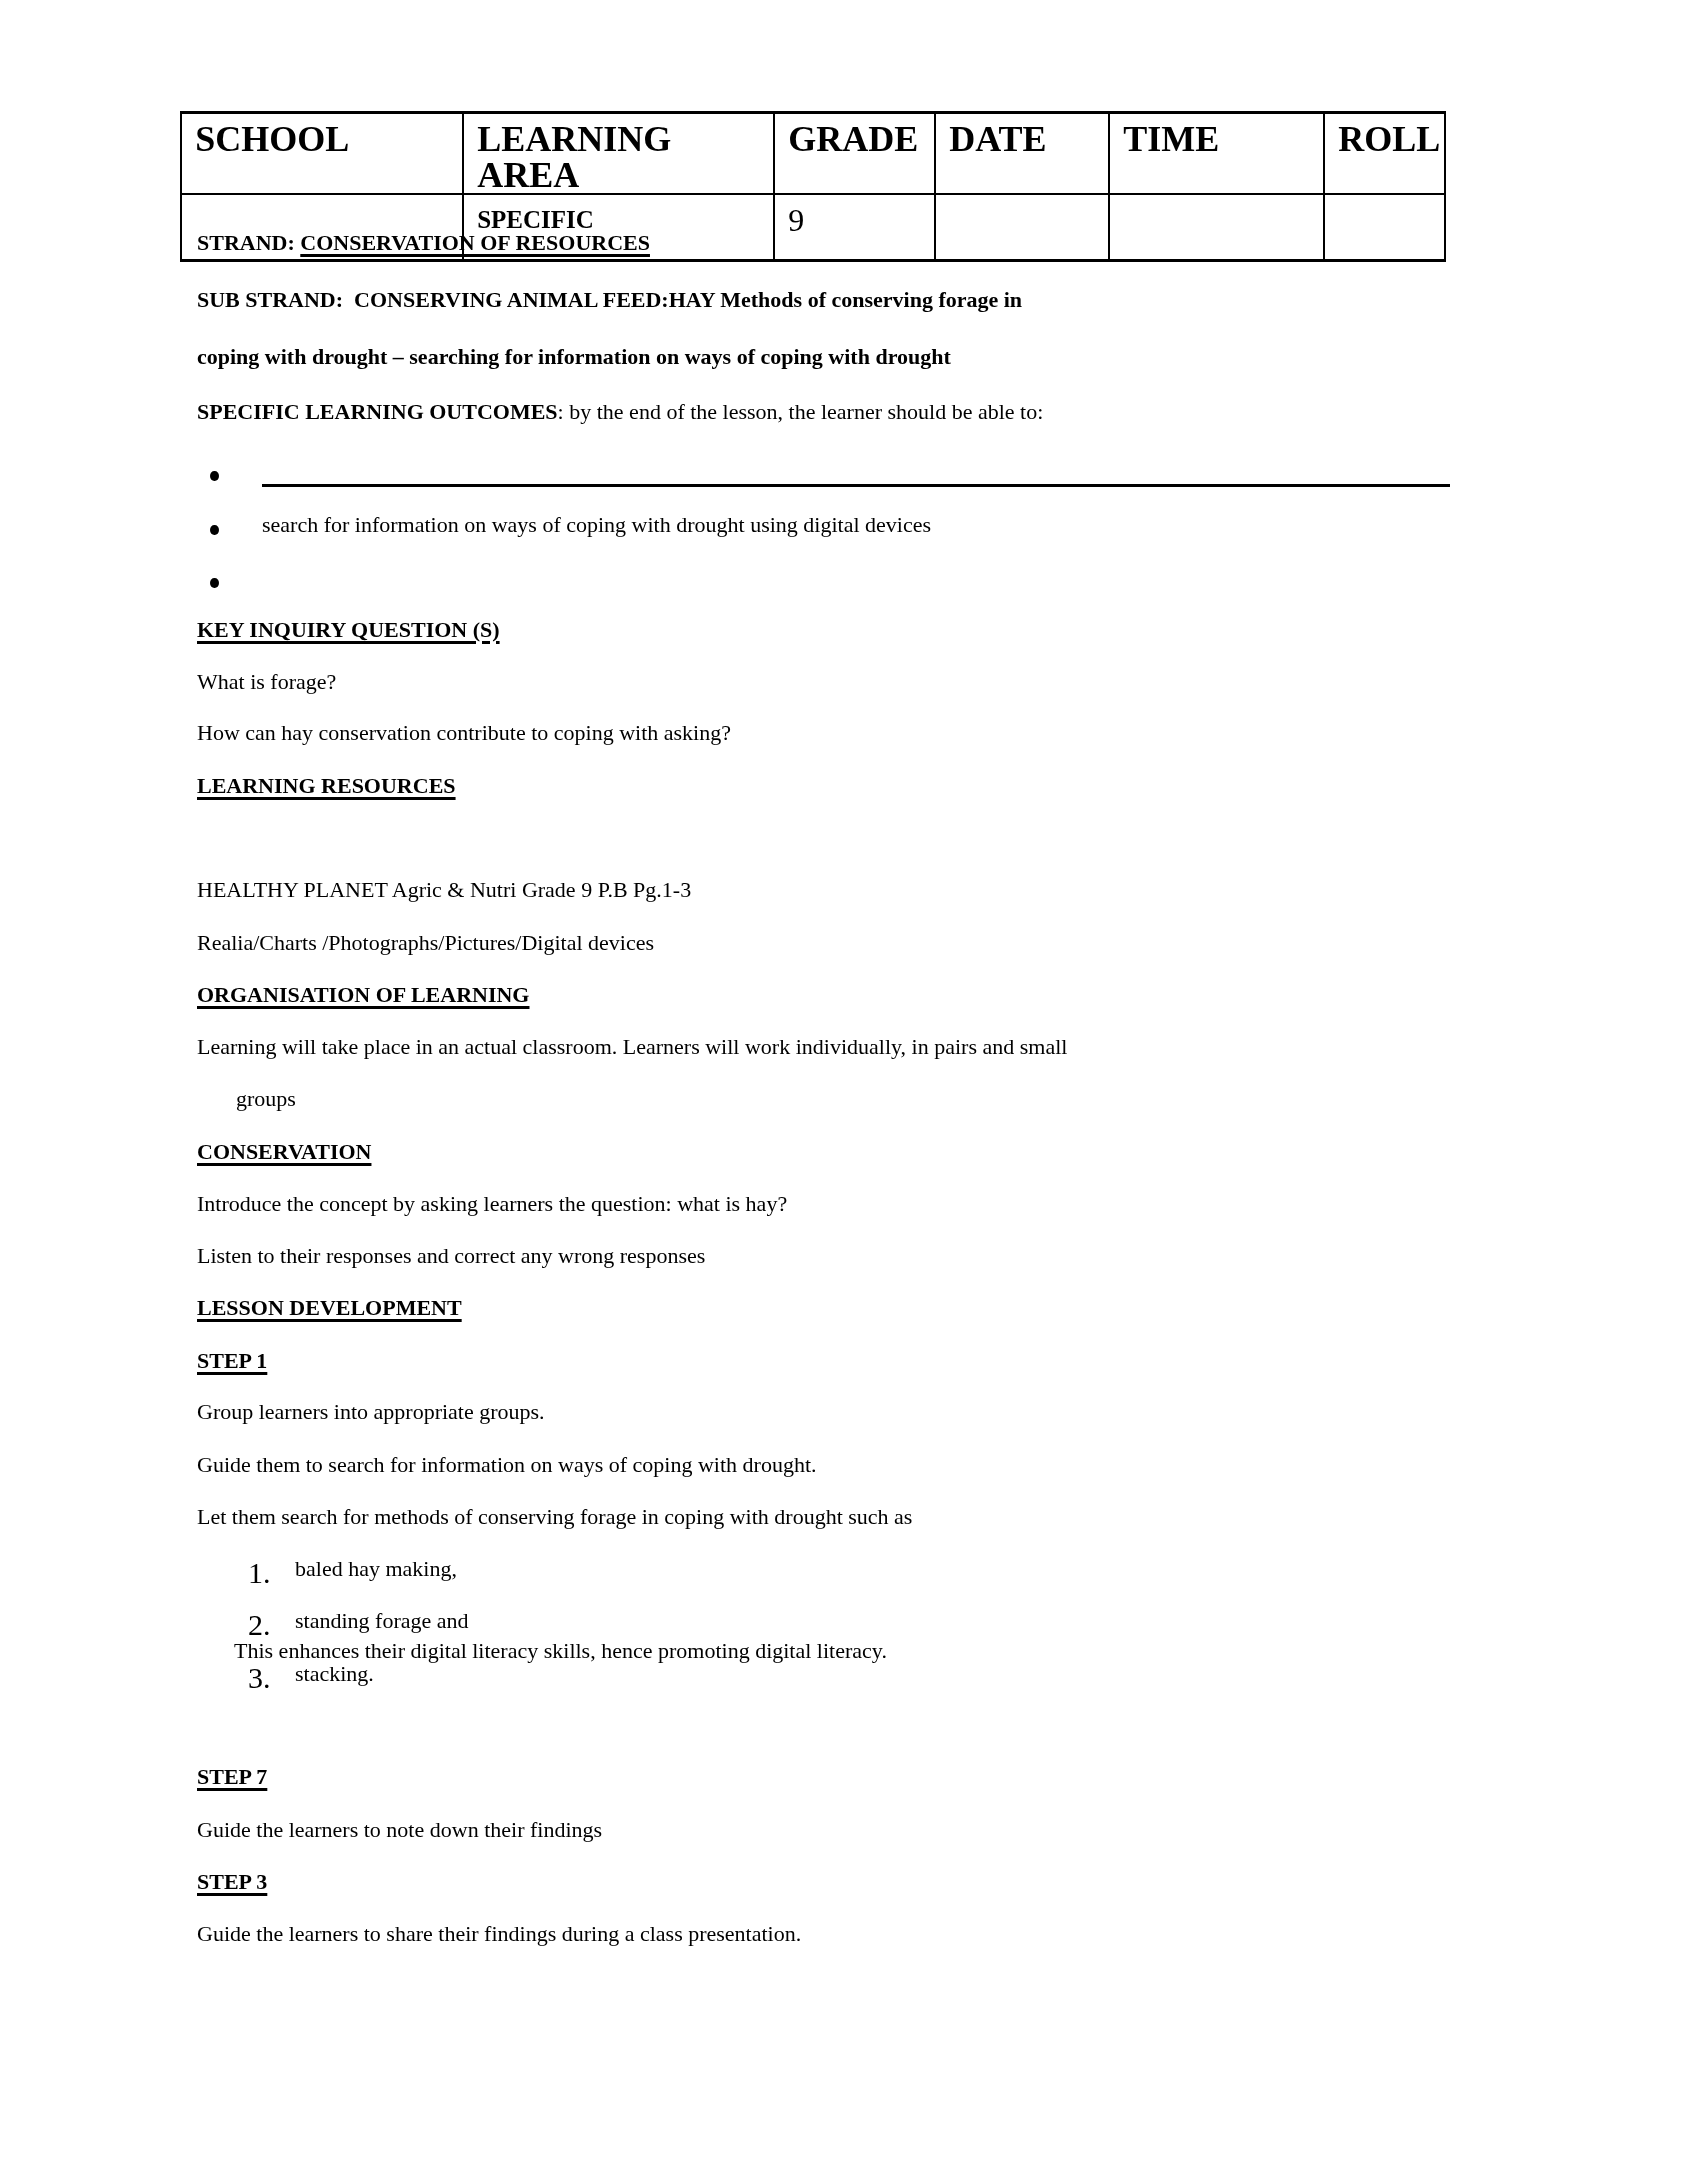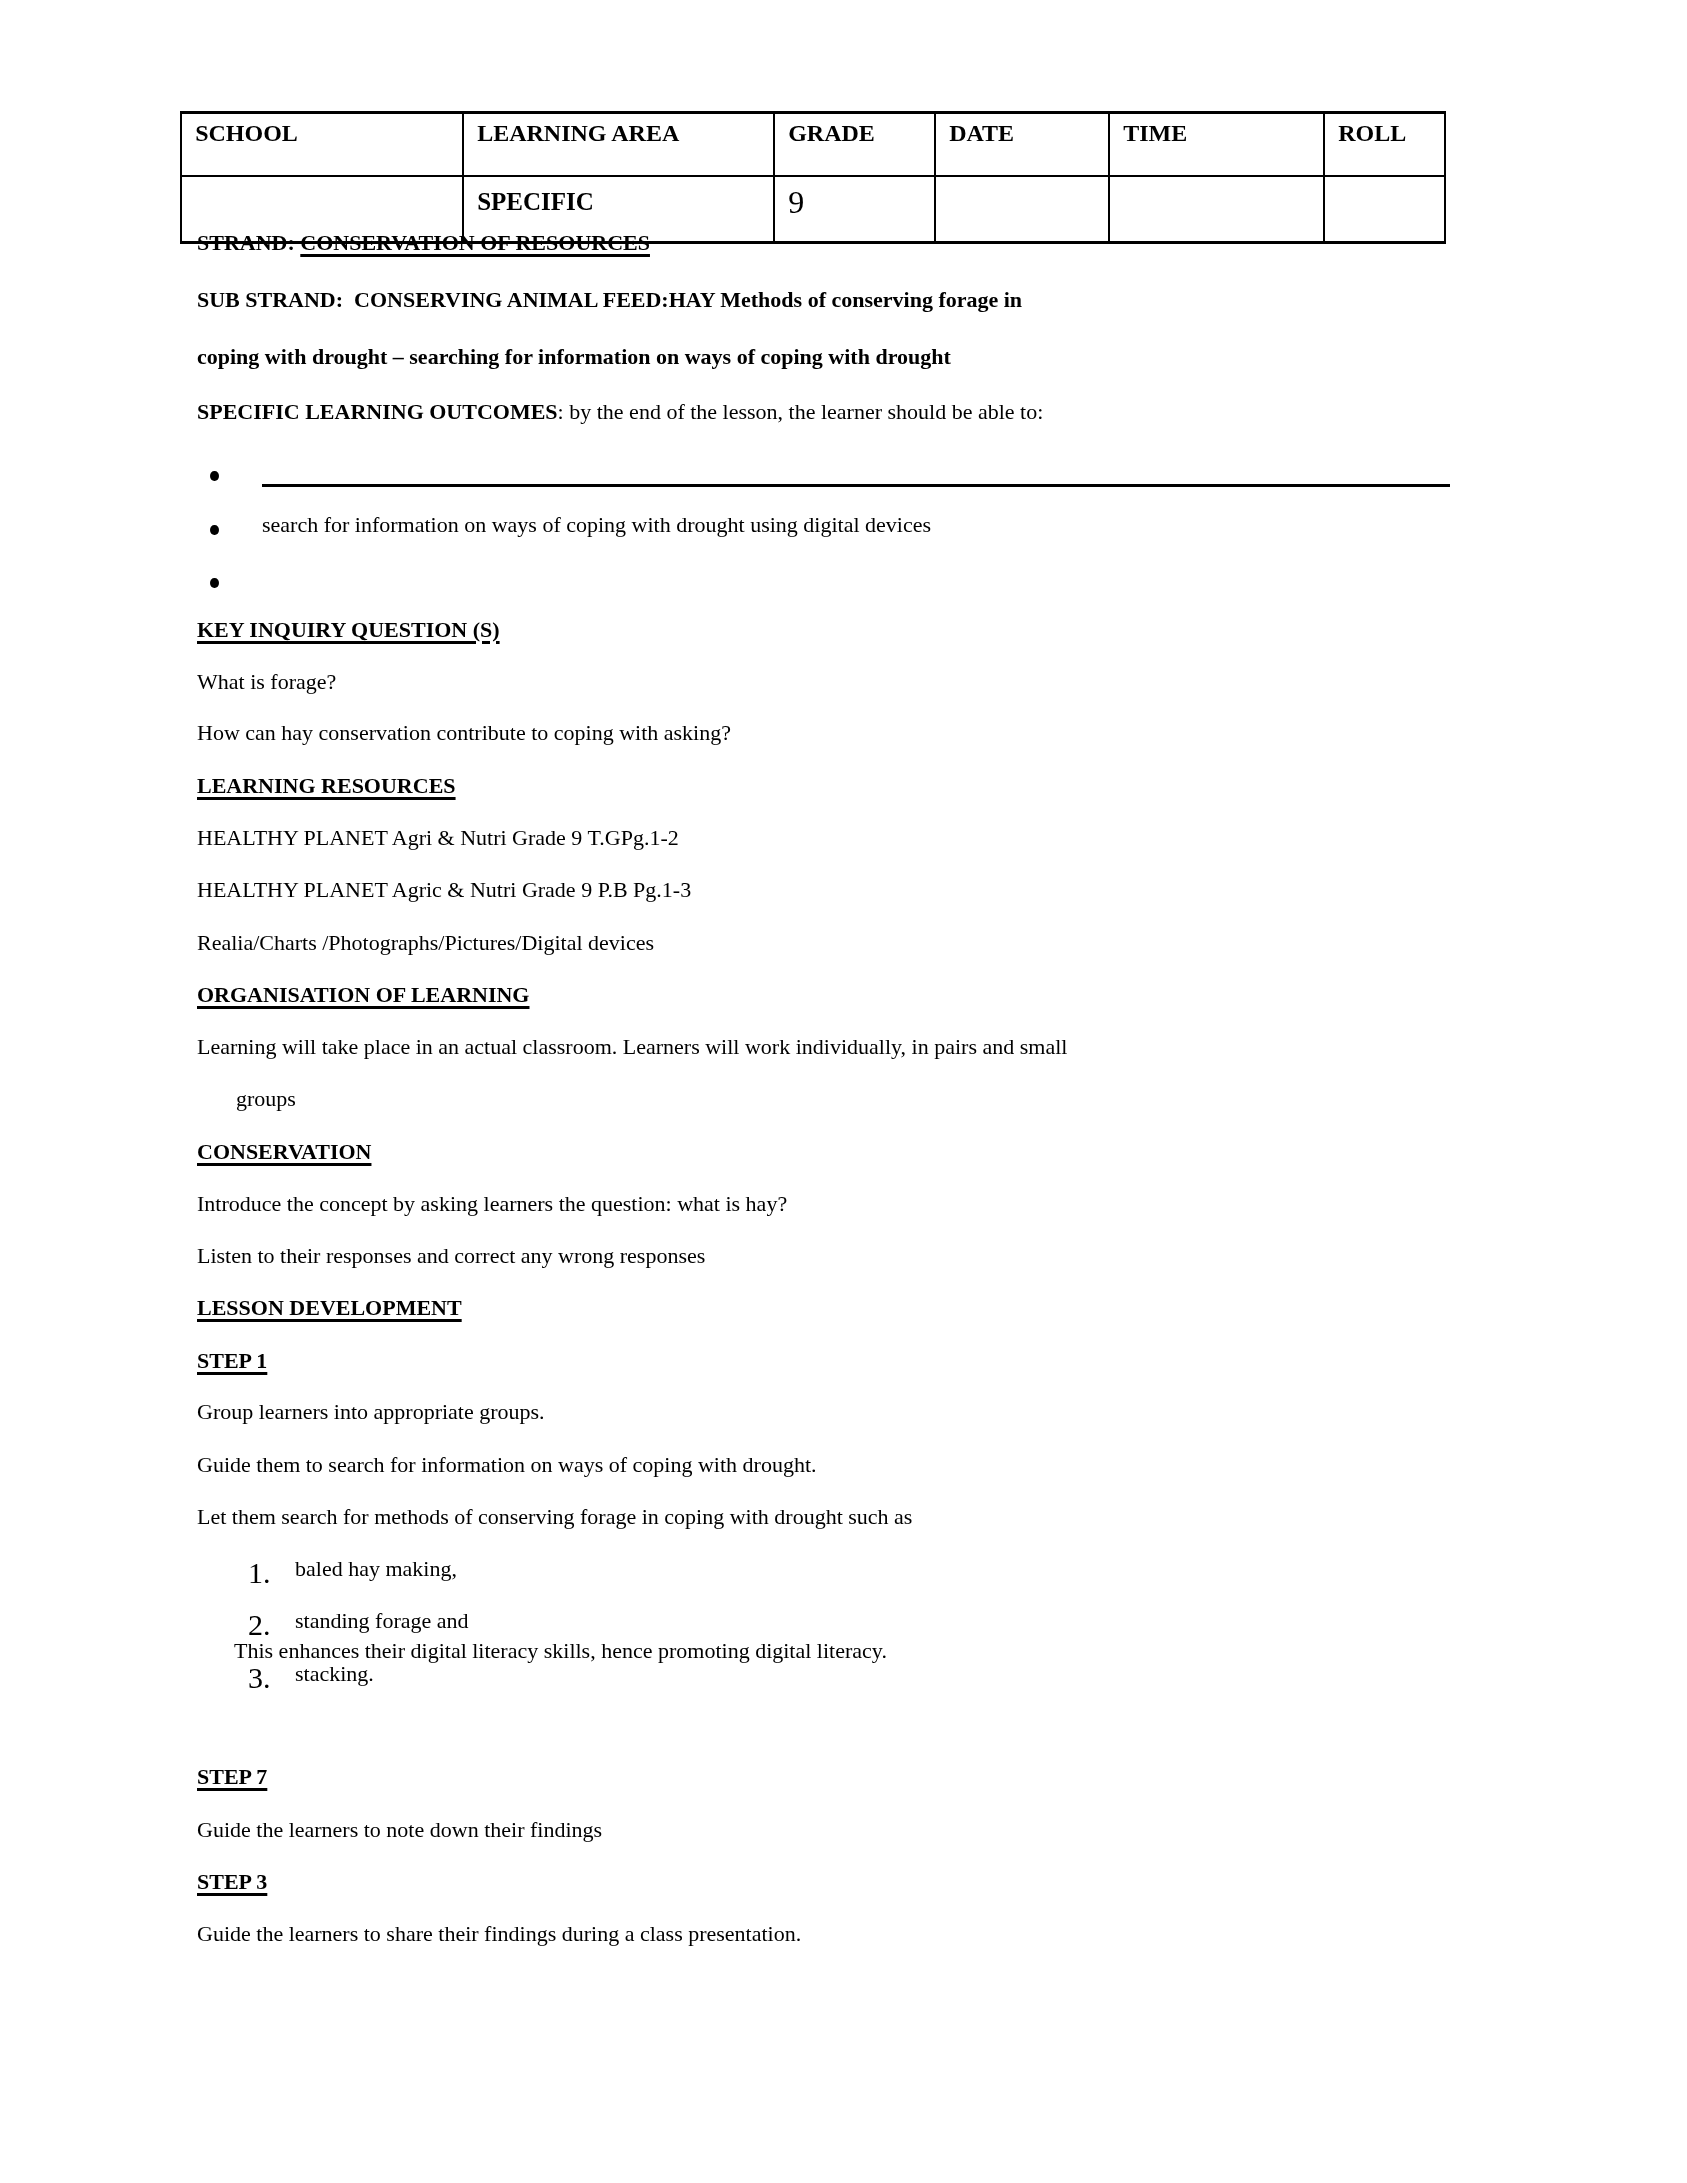--- a/index.html
+++ b/index.html
@@ -9,21 +9,21 @@
   }
   .page { position: absolute; left: 0; top: 0; width: 1687px; height: 2183px; }
 
   
   table.info {
     position: absolute; left: 180px; top: 111px; width: 1264px;
     border-collapse: collapse; table-layout: fixed;
   }
   table.info td {
     border: 2.6px solid #000; vertical-align: top; padding: 0 0 0 13.2px;
-    font-size: 24px; line-height: 1;
+    font-size: 36px; line-height: 1;
   }
   table.info tr.head td { height: 54px; font-weight: bold; padding-top: 6.6px; }
   table.info tr.vals td { height: 52px; padding-top: 9.3px; }
   table.info tr.vals td.small { font-size: 25px; font-weight: bold; padding-top: 12px; }
   table.info tr.vals td.num { font-size: 32px; padding-top: 9.3px; }
   table.info tr.head td { border-top-width: 3.3px; }
   table.info tr.vals td { border-bottom-width: 3.3px; }
 
   .line {
     position: absolute; left: 197px; font-size: 22px; line-height: 1; white-space: nowrap;
@@ -92,21 +92,20 @@
   <div class="bullet" style="top:525px;"></div>
   <div class="line" style="left:262px; top:514px;">search for information on ways of coping with drought using digital devices</div>
 
   <div class="bullet" style="top:578px;"></div>
 
   <div class="line b u" style="top:619px;">KEY INQUIRY QUESTION (S)</div>
   <div class="line" style="top:671px;">What is forage?</div>
   <div class="line" style="top:722px;">How can hay conservation contribute to coping with asking?</div>
 
   <div class="line b u" style="top:775px;">LEARNING RESOURCES</div>
-  <div class="line" style="top:827px;">HEALTHY PLANET Agri &amp; Nutri  Grade 9 T.GPg.1-2</div>
   <div class="line" style="top:879px;">HEALTHY PLANET Agric &amp; Nutri  Grade 9 P.B Pg.1-3</div>
   <div class="line" style="top:932px;">Realia/Charts /Photographs/Pictures/Digital devices</div>
 
   <div class="line b u" style="top:984px;">ORGANISATION OF LEARNING</div>
   <div class="line" style="top:1036px;">Learning will take place in an actual classroom. Learners will work individually, in pairs and small</div>
   <div class="line" style="top:1088px;margin-left:39px;">groups</div>
 
   <div class="line b u" style="top:1141px;">CONSERVATION</div>
   <div class="line" style="top:1193px;">Introduce the concept by asking learners the question: what is hay?</div>
   <div class="line" style="top:1245px;">Listen to their responses and correct any wrong responses</div>

